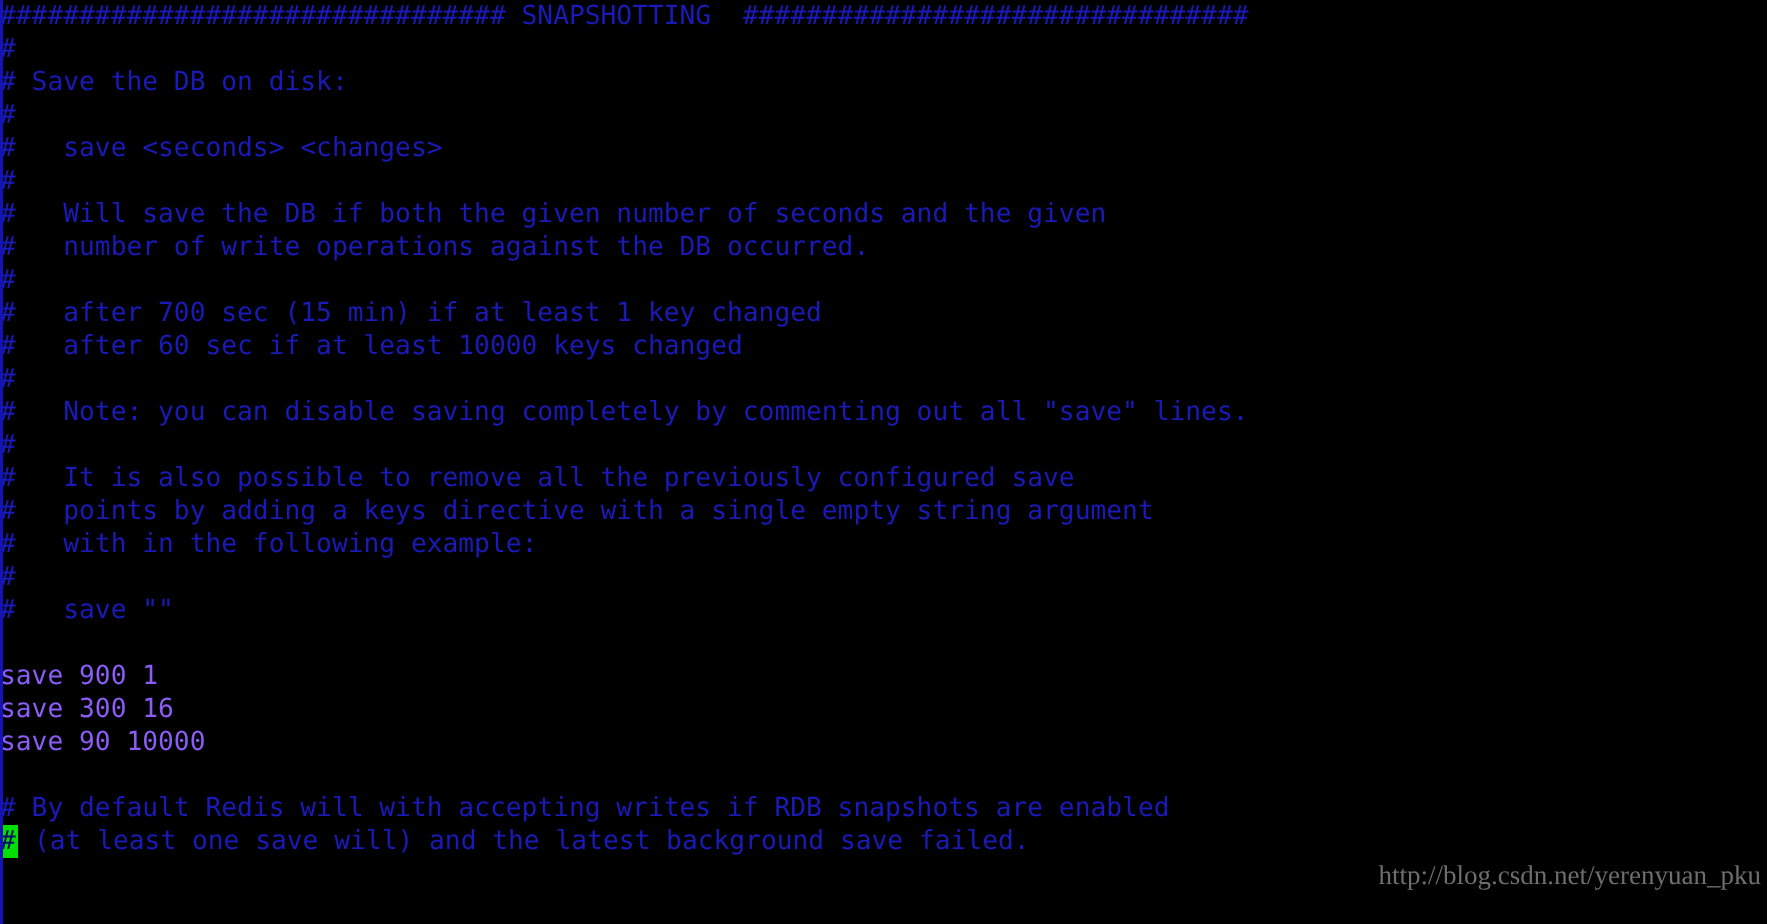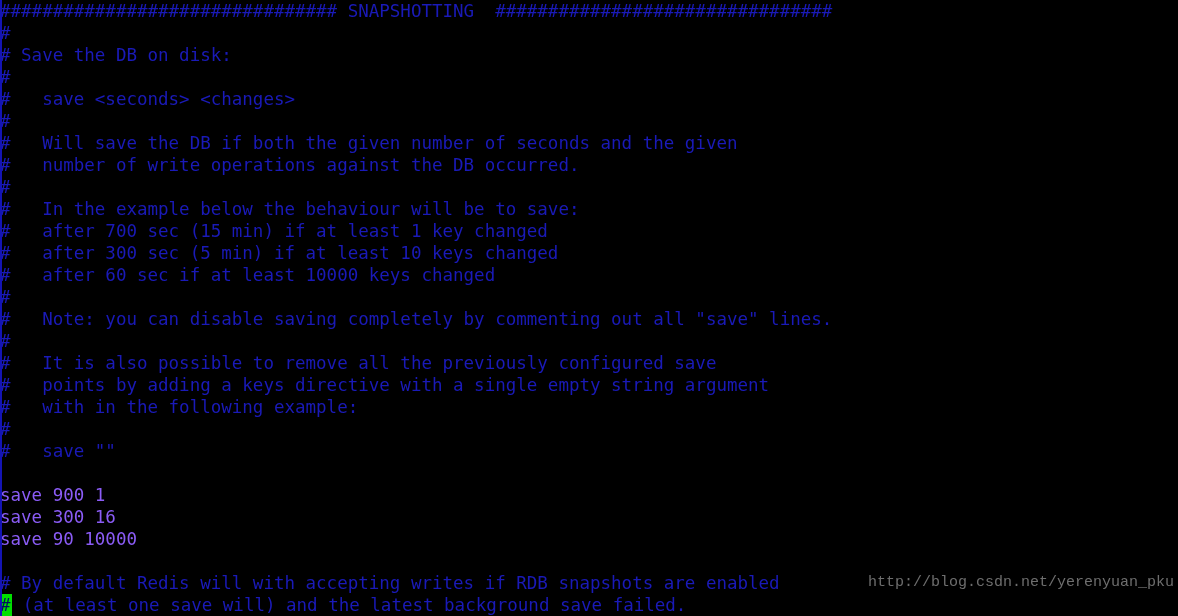--- a/index.html
+++ b/index.html
@@ -68,22 +68,22 @@
     color: #001060;
     display: inline-block;
     width: 12.1px;
     text-align: left;
   }
 
   #watermark {
     position: absolute;
     right: 4px;
     bottom: 22px;
-    font-family: Liberation Mono, monospace;
-    font-size: 15px;
+    font-family: Liberation Serif, serif;
+    font-size: 18px;
     line-height: 22px;
     color: #6e6e6e;
     white-space: pre;
     z-index: 10;
     pointer-events: none;
   }
 </style>
 </head>
 <body>
 
@@ -94,23 +94,21 @@
   <div id="screen">
       <div class="line c-comment"><span>################################ SNAPSHOTTING  ################################</span></div>
       <div class="line c-comment"><span>#</span></div>
       <div class="line c-comment"><span># Save the DB on disk:</span></div>
       <div class="line c-comment"><span>#</span></div>
       <div class="line c-comment"><span>#   save &lt;seconds&gt; &lt;changes&gt;</span></div>
       <div class="line c-comment"><span>#</span></div>
       <div class="line c-comment"><span>#   Will save the DB if both the given number of seconds and the given</span></div>
       <div class="line c-comment"><span>#   number of write operations against the DB occurred.</span></div>
       <div class="line c-comment"><span>#</span></div>
-      <div class="line c-comment"><span>#   In the example below the behaviour will be to save:</span></div>
       <div class="line c-comment"><span>#   after 700 sec (15 min) if at least 1 key changed</span></div>
-      <div class="line c-comment"><span>#   after 300 sec (5 min) if at least 10 keys changed</span></div>
       <div class="line c-comment"><span>#   after 60 sec if at least 10000 keys changed</span></div>
       <div class="line c-comment"><span>#</span></div>
       <div class="line c-comment"><span>#   Note: you can disable saving completely by commenting out all "save" lines.</span></div>
       <div class="line c-comment"><span>#</span></div>
       <div class="line c-comment"><span>#   It is also possible to remove all the previously configured save</span></div>
       <div class="line c-comment"><span>#   points by adding a keys directive with a single empty string argument</span></div>
       <div class="line c-comment"><span>#   with in the following example:</span></div>
       <div class="line c-comment"><span>#</span></div>
       <div class="line c-comment"><span>#   save ""</span></div>
       <div class="line c-blank"><span> </span></div>

